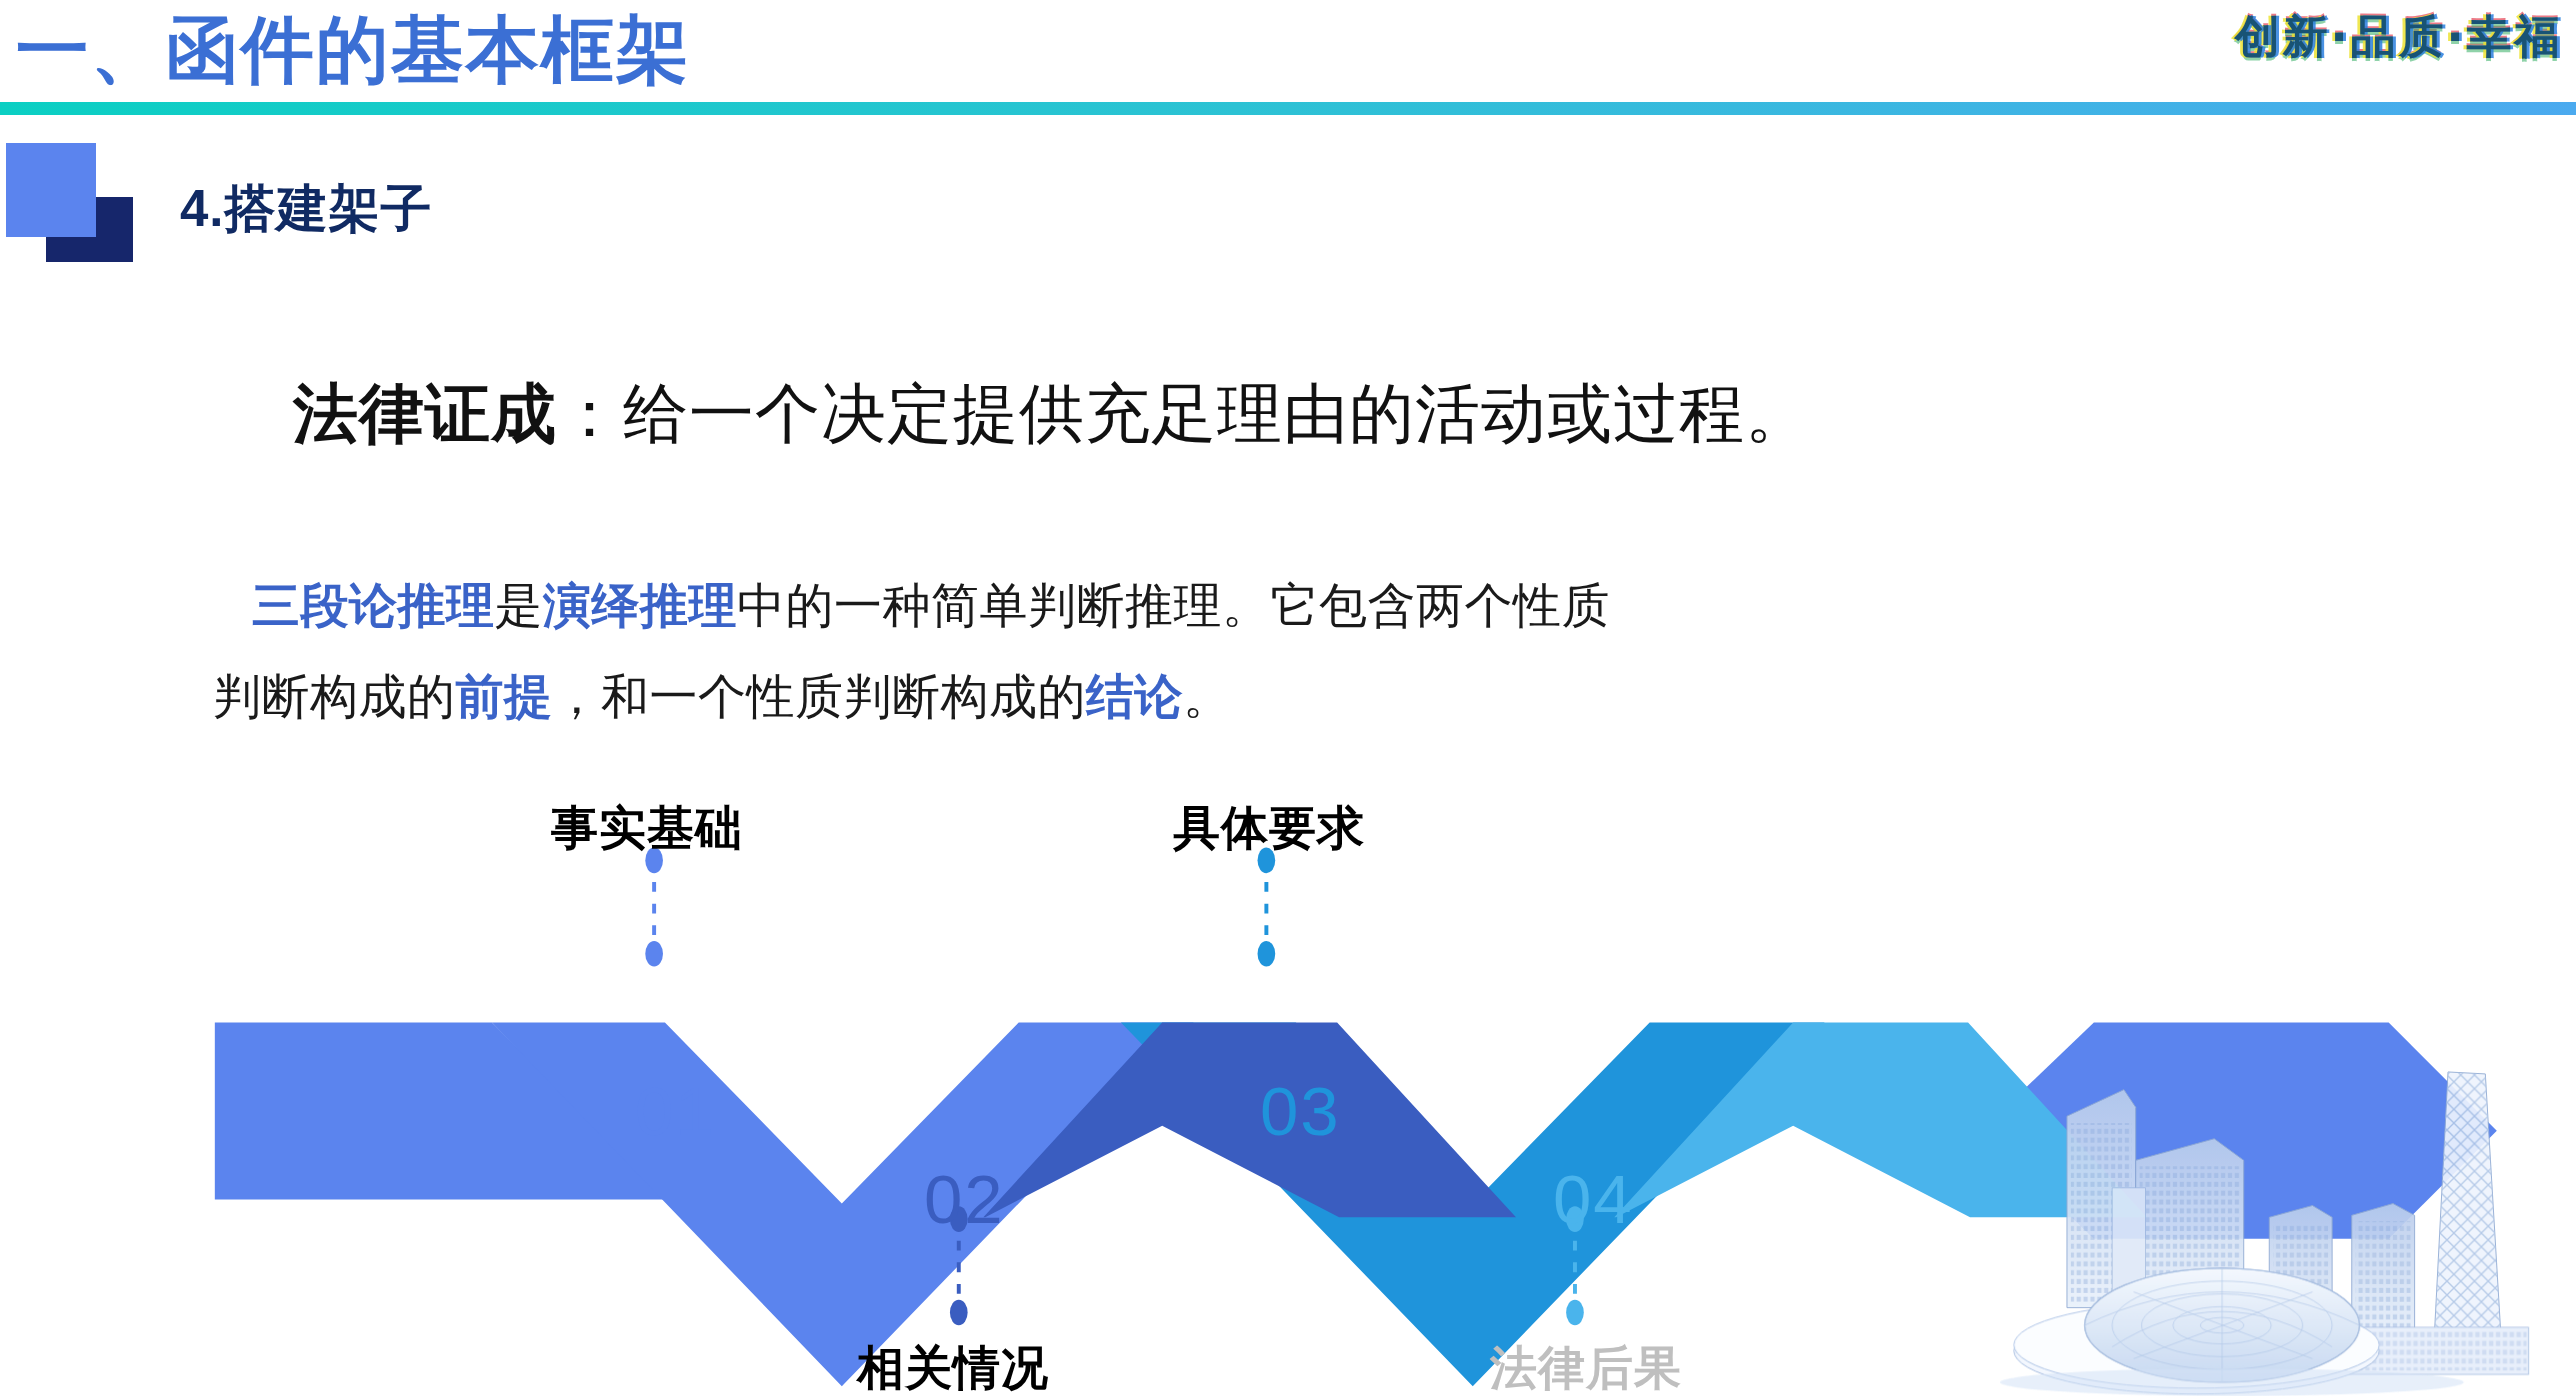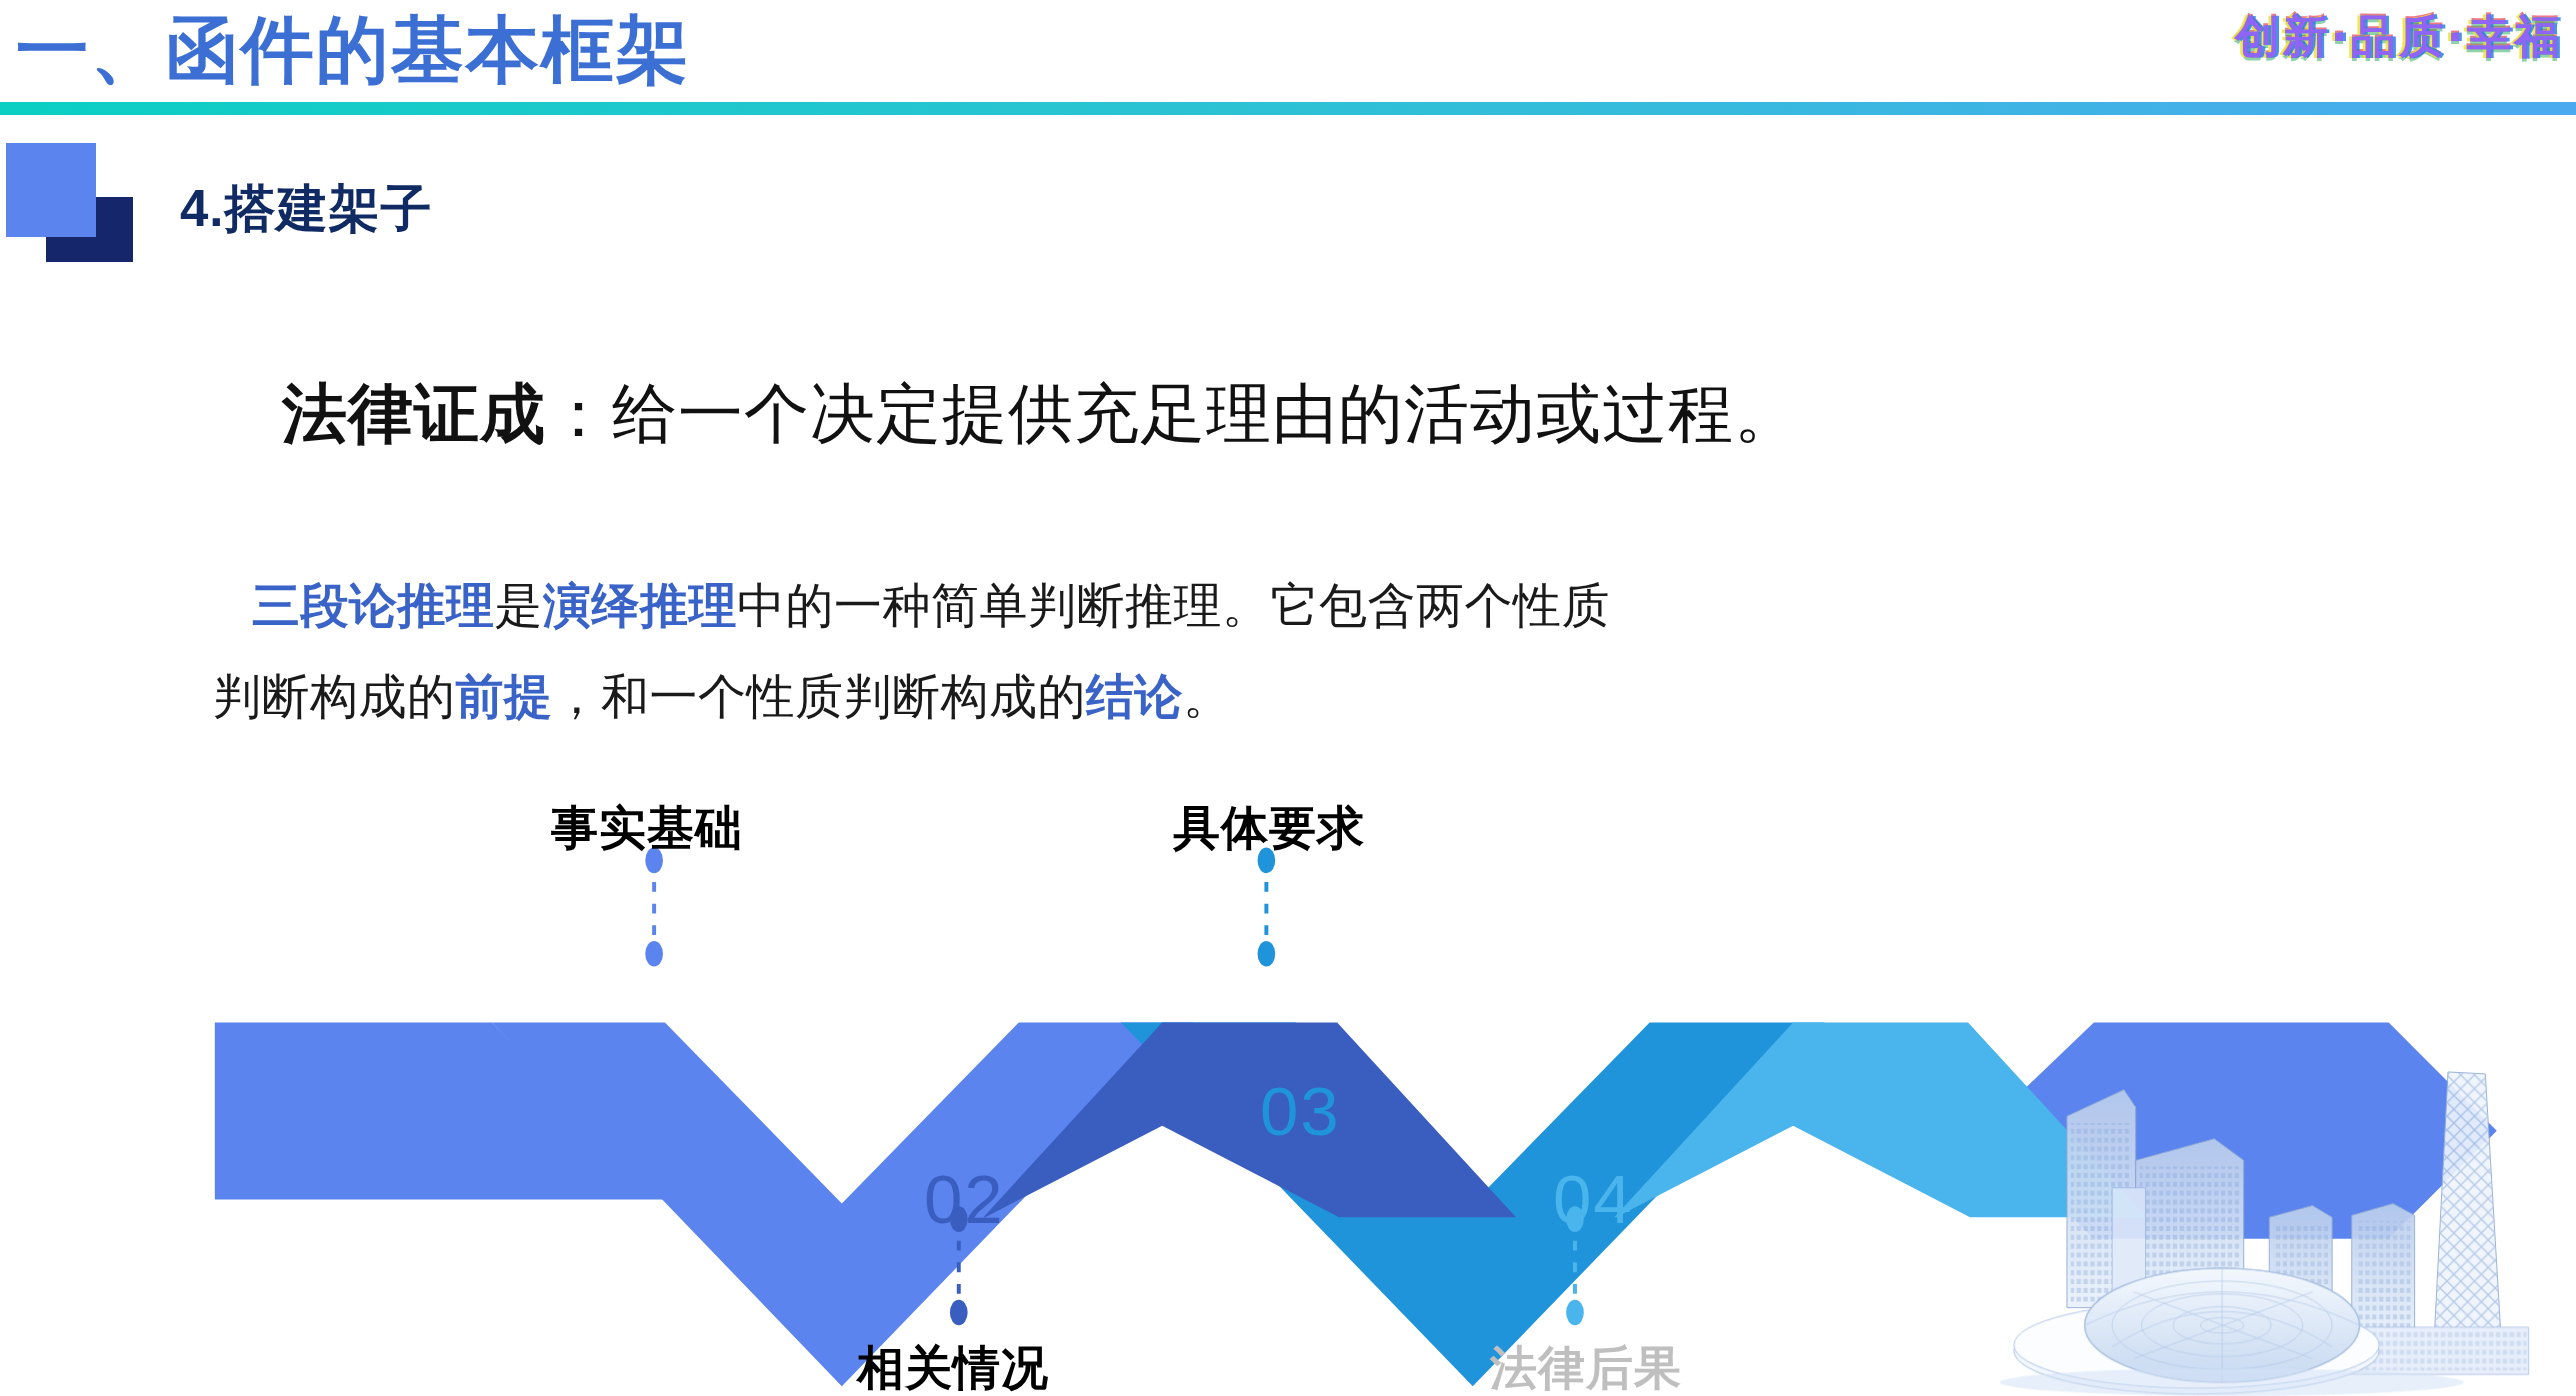--- a/index.html
+++ b/index.html
@@ -17,21 +17,21 @@
     position:absolute; left:15.7px; top:2px;
     font-size:73px; font-weight:bold; letter-spacing:2px;
     color:#3B6FD4; white-space:nowrap;
     font-family:"DejaVu Sans","Liberation Sans",sans-serif;
   }
   .brand-logo {
     position:absolute; right:13.8px; top:13.8px;
     font-size:45px; font-weight:bold; letter-spacing:2.9px;
     white-space:nowrap; line-height:1;
     font-family:"DejaVu Sans","Liberation Sans",sans-serif;
-    color:#8b5cf6;
+    color:#0c4a6e;
     text-shadow:
        2.9px 0 0 rgba(30,120,220,.85),
       -2.9px 0 0 rgba(235,225,40,.85),
        0 2.9px 0 rgba(40,170,90,.55),
        0 -2px 0 rgba(225,40,60,.65);
     opacity:.95;
   }
   .header-rule {
     position:absolute; left:0; top:102px; width:2576px; height:12.8px;
     background:linear-gradient(to right,#0BCFC3 0%,#14CBC6 22%,#2CC2D4 48%,#40B3E4 74%,#4BAAEF 100%);
@@ -48,21 +48,21 @@
   }
   .section-heading {
     position:absolute; left:180px; top:175px;
     font-size:51px; font-weight:bold; color:#102A63; letter-spacing:1px;
     white-space:nowrap;
     font-family:Liberation Sans, sans-serif;
   }
 
   
   .lead {
-    position:absolute; left:282px; top:370px;
+    position:absolute; left:293px; top:370px;
     font-size:65px; color:#111; white-space:nowrap; letter-spacing:1px;
     font-family:"DejaVu Sans","Liberation Sans",sans-serif;
   }
   .lead .b { font-weight:bold; }
 
   .para {
     position:absolute; left:252px; top:560px; width:2065px;
     font-size:48px; color:#1a1a1a; line-height:91px; letter-spacing:0.5px;
     font-family:"DejaVu Sans","Liberation Sans",sans-serif;
   }

